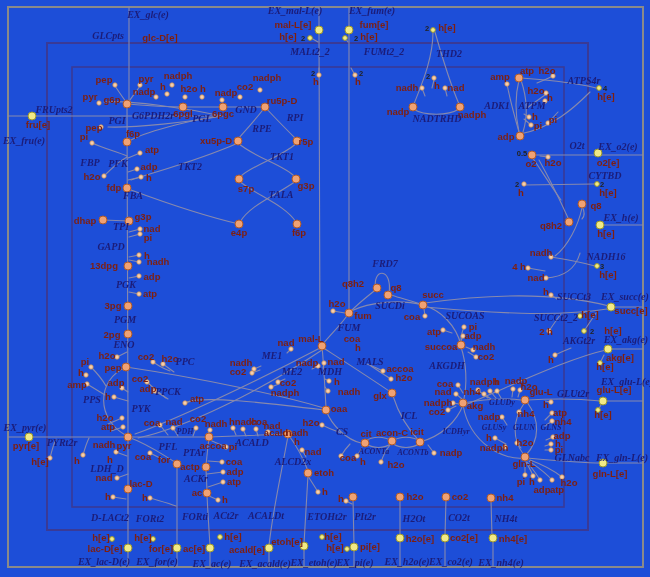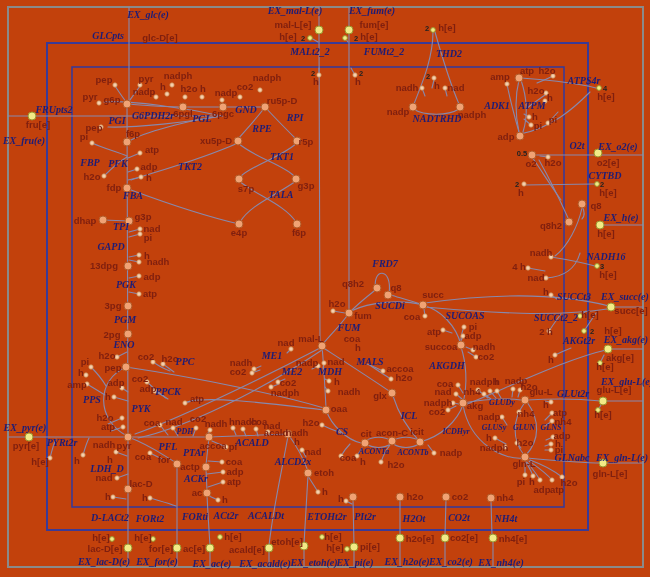--- a/index.html
+++ b/index.html
@@ -1,16 +1,16 @@
 <!DOCTYPE html>
 <html><head>
 <meta charset="utf-8">
 <style>
   html,body{margin:0;padding:0;background:#e8e8e4;}
-  #stage{position:relative;width:650px;height:577px;background:#c2410c;overflow:hidden;
+  #stage{position:relative;width:650px;height:577px;background:#1d4ed8;overflow:hidden;
          font-family:"Liberation Sans",sans-serif;}
   svg{position:absolute;left:0;top:0;}
   .edge{fill:none;stroke:#8789ad;stroke-width:1.1;stroke-linecap:round;}
   .frame{fill:none;}
   .nm{fill:#f0a274;stroke:#b05a28;stroke-width:1;}
   .nc{fill:#f6cfae;stroke:#c98e55;stroke-width:0.8;}
   .ne{fill:#f2ea86;stroke:#99952e;stroke-width:1;}
   text{user-select:none;}
   .met{font:bold 9.5px "Liberation Sans",sans-serif;fill:#7f1f0f;}
   .rxn{font:italic bold 10px "Liberation Serif",serif;fill:#1c1c78;}

